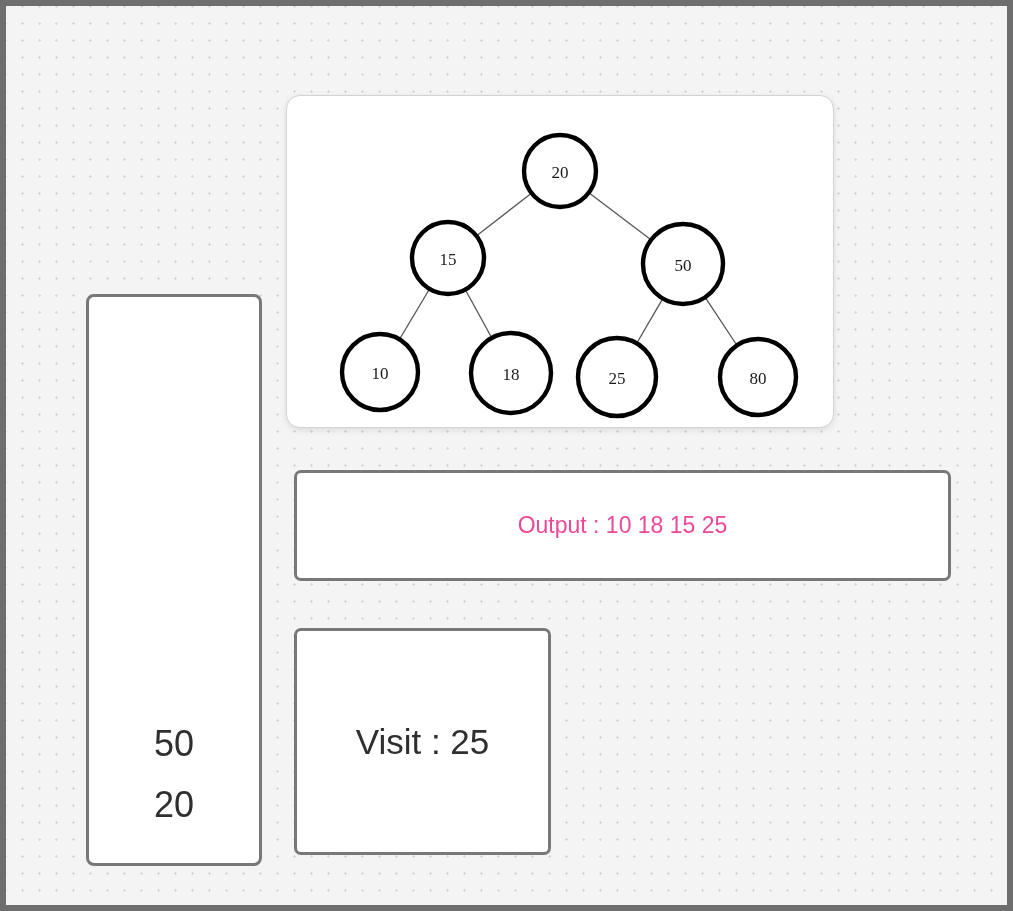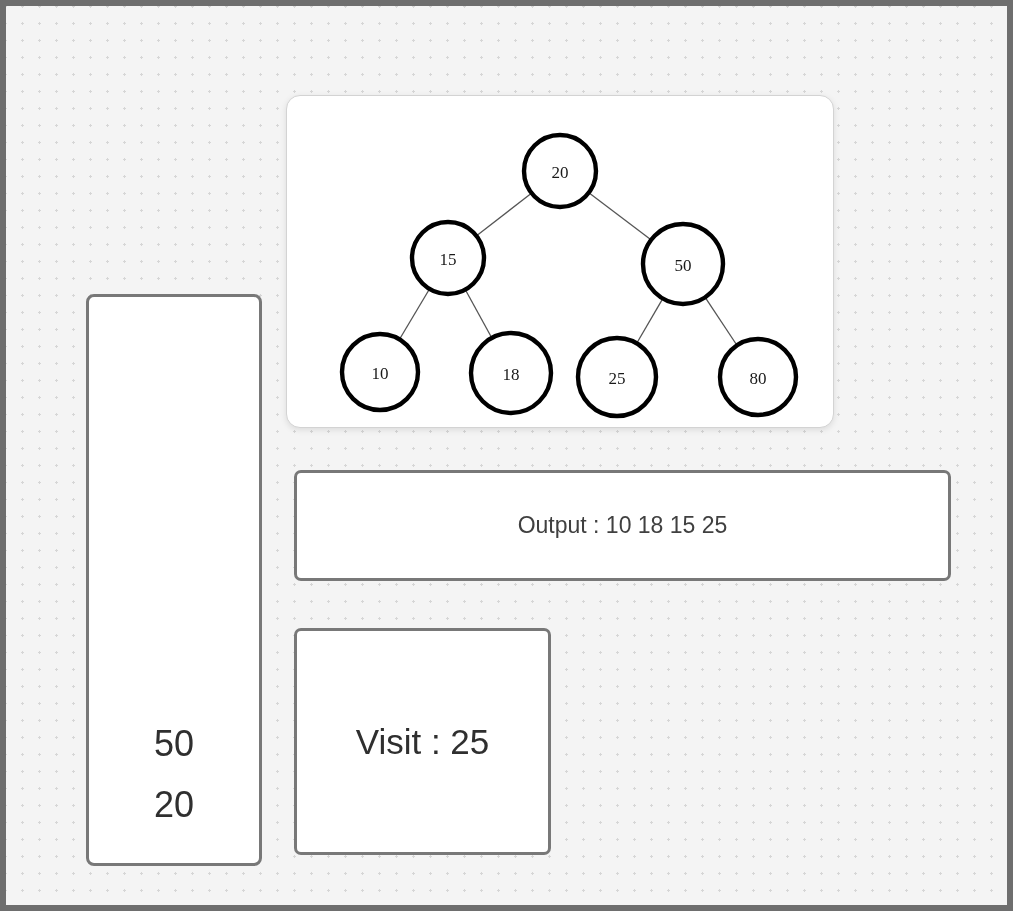--- a/index.html
+++ b/index.html
@@ -93,21 +93,21 @@
     box-sizing: border-box;
     background: #ffffff;
     border: 3px solid #787878;
     border-radius: 7px;
     display: flex;
     align-items: center;
     justify-content: center;
   }
   #output-text {
     font-size: 23px;
-    color: #404040;
+    color: #ec4899;
     white-space: nowrap;
   }
 
   
   #visit-box {
     position: absolute;
     left: 288px;
     top: 622px;
     width: 257px;
     height: 227px;

